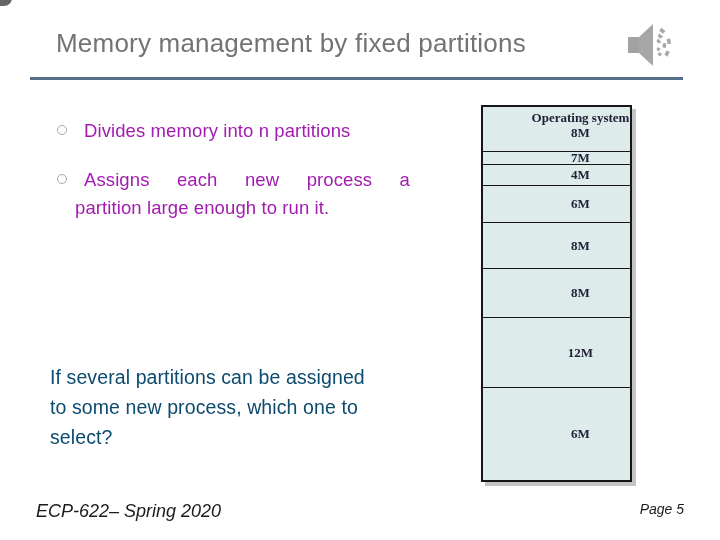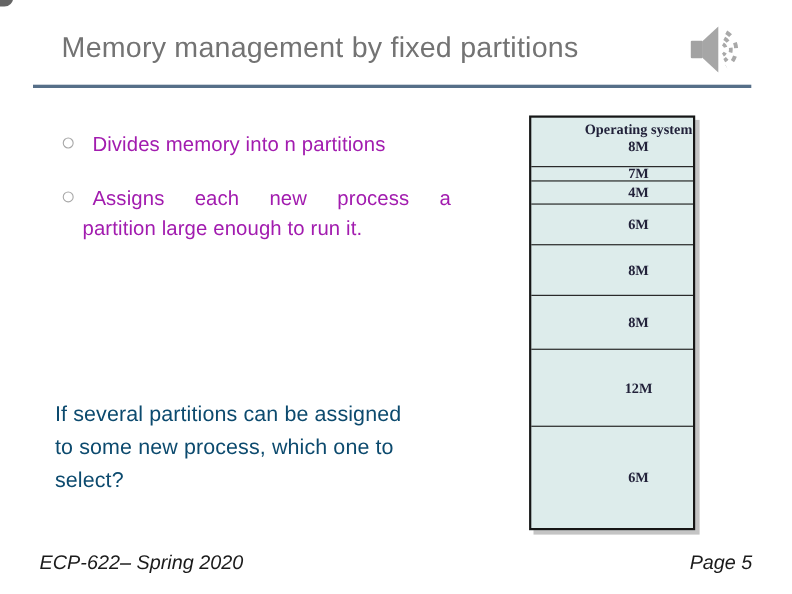--- a/index.html
+++ b/index.html
@@ -85,21 +85,21 @@
   .mem-row.r-12m { height: 70px; }
   .mem-row.r-16m { height: 92px; }
 
   
   .footer-course {
     position: absolute; left: 36px; top: 501px;
     font-size: 18px; font-style: italic; color: #1b1b1b;
   }
   .footer-page {
     position: absolute; right: 36px; top: 501px;
-    font-size: 18px; font-style: italic; color: #1b1b1b;
+    font-size: 14px; font-style: italic; color: #1b1b1b;
   }
 </style>
 </head>
 <body>
 
 <div class="slide">
 
   <div class="corner-smudge"></div>
 
   <div class="title">Memory management by fixed partitions</div>

